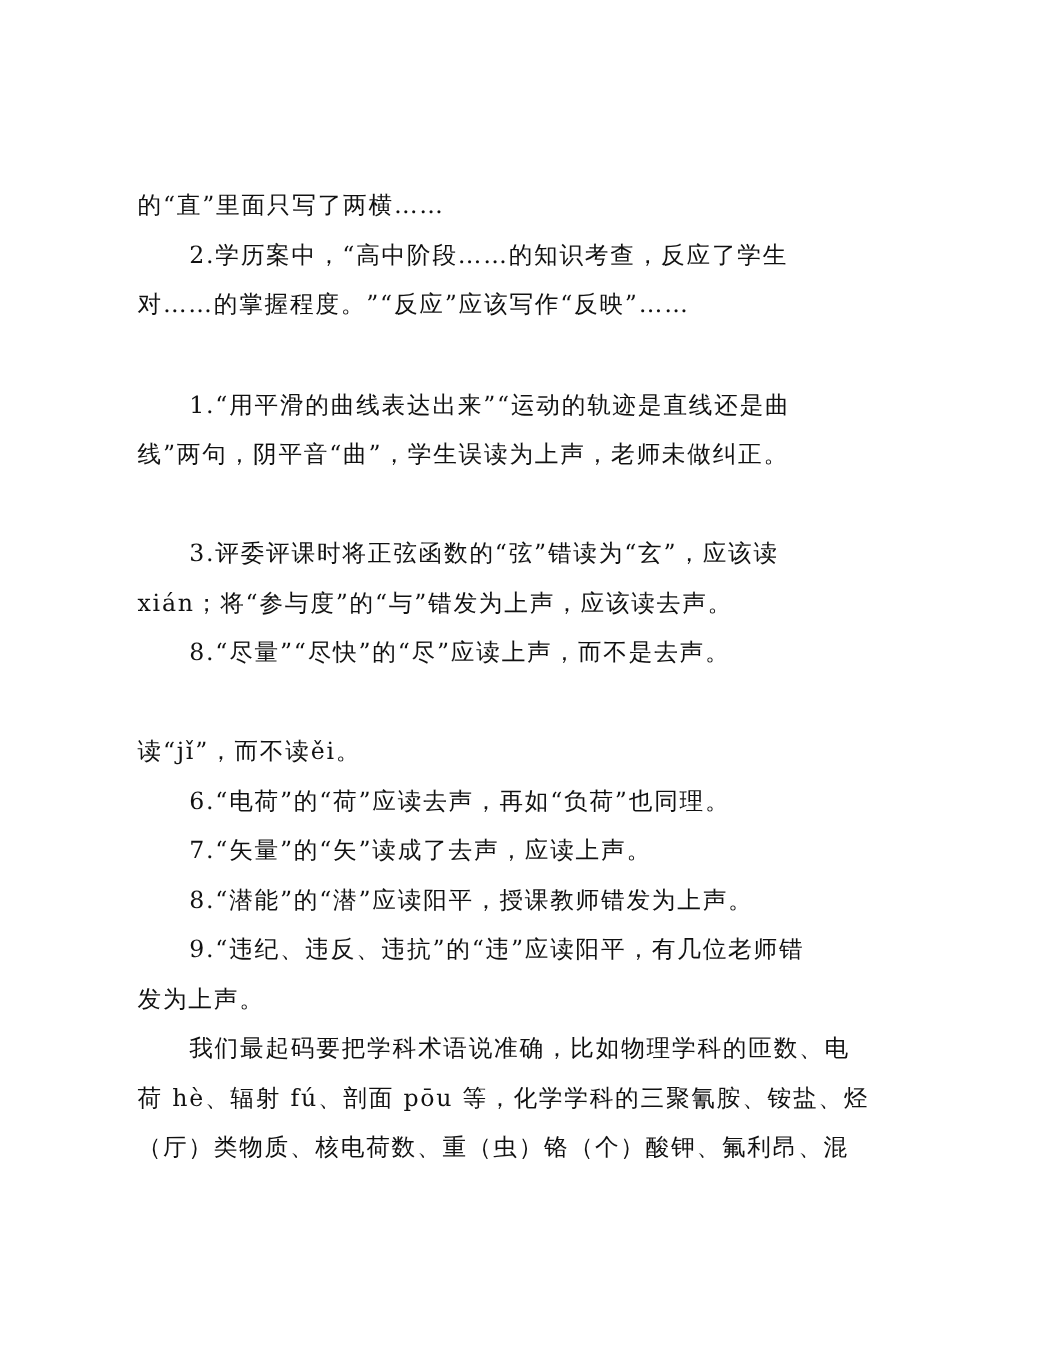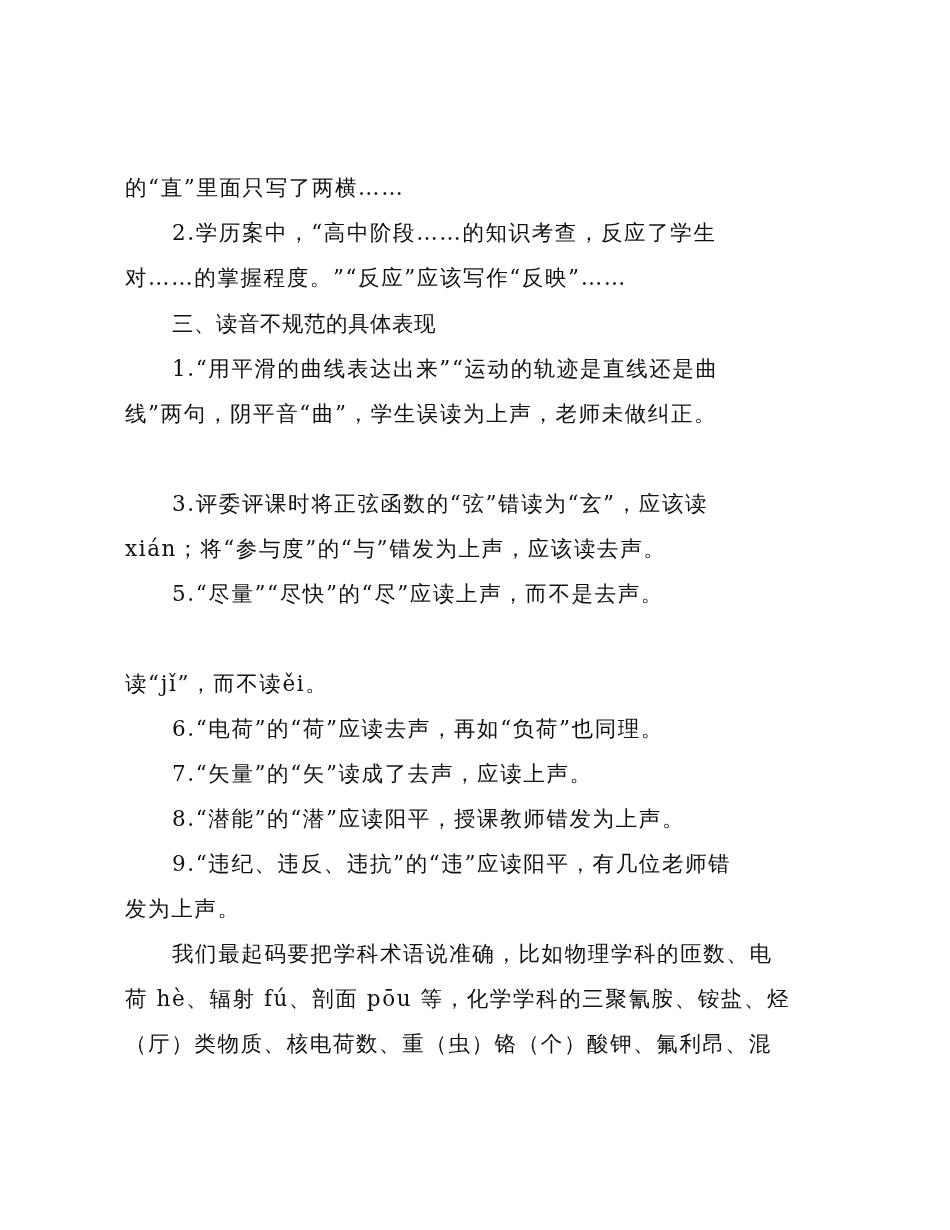--- a/index.html
+++ b/index.html
@@ -39,26 +39,25 @@
       letter-spacing: 0.5px;
     }
   </style>
 </head>
 <body>
 
 <div class="page">
   <div class="line" style="top:173px;">的“直”里面只写了两横……</div>
   <div class="line indent" style="top:218px;">2.学历案中，“高中阶段……的知识考查，反应了学生</div>
   <div class="line" style="top:263px;">对……的掌握程度。”“反应”应该写作“反映”……</div>
-  <div class="line indent heading" style="top:309px;">三、读音不规范的具体表现</div>
   <div class="line indent" style="top:354px;">1.“用平滑的曲线表达出来”“运动的轨迹是直线还是曲</div>
   <div class="line" style="top:399px;">线”两句，阴平音“曲”，学生误读为上声，老师未做纠正。</div>
   <div class="line indent" style="top:489px;">3.评委评课时将正弦函数的“弦”错读为“玄”，应该读</div>
   <div class="line" style="top:534px;">xián；将“参与度”的“与”错发为上声，应该读去声。</div>
-  <div class="line indent" style="top:579px;">5.“尽量”“尽快”的“尽”应读上声，而不是去声。</div>
+  <div class="line indent" style="top:579px;">8.“尽量”“尽快”的“尽”应读上声，而不是去声。</div>
   <div class="line" style="top:669px;">读“jǐ”，而不读ěi。</div>
   <div class="line indent" style="top:714px;">6.“电荷”的“荷”应读去声，再如“负荷”也同理。</div>
   <div class="line indent" style="top:759px;">7.“矢量”的“矢”读成了去声，应读上声。</div>
   <div class="line indent" style="top:804px;">8.“潜能”的“潜”应读阳平，授课教师错发为上声。</div>
   <div class="line indent" style="top:849px;text-align:right;">9.“违纪、违反、违抗”的“违”应读阳平，有几位老师错</div>
   <div class="line" style="top:894px;">发为上声。</div>
   <div class="line indent" style="top:939px;">我们最起码要把学科术语说准确，比如物理学科的匝数、电</div>
   <div class="line" style="top:984px;">荷 hè、辐射 fú、剖面 pōu 等，化学学科的三聚氰胺、铵盐、烃</div>
   <div class="line" style="top:1029px;">（厅）类物质、核电荷数、重（虫）铬（个）酸钾、氟利昂、混</div>
 </div>

